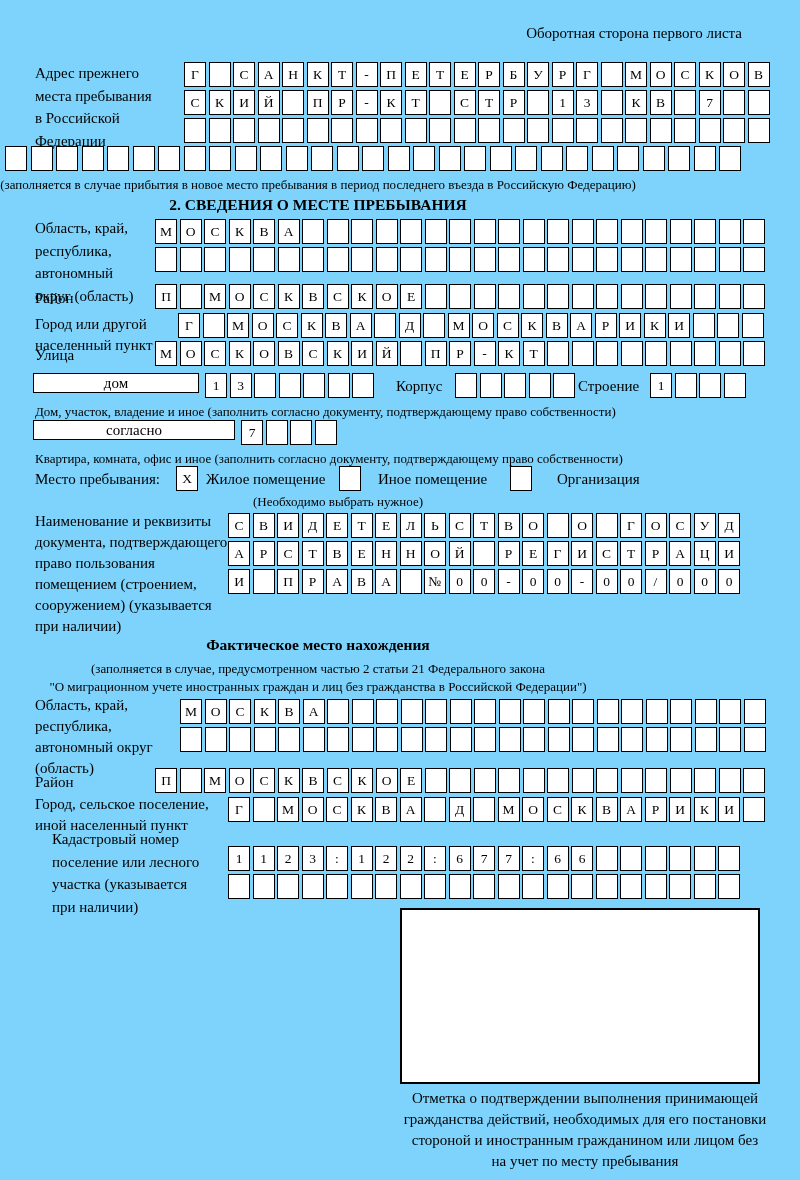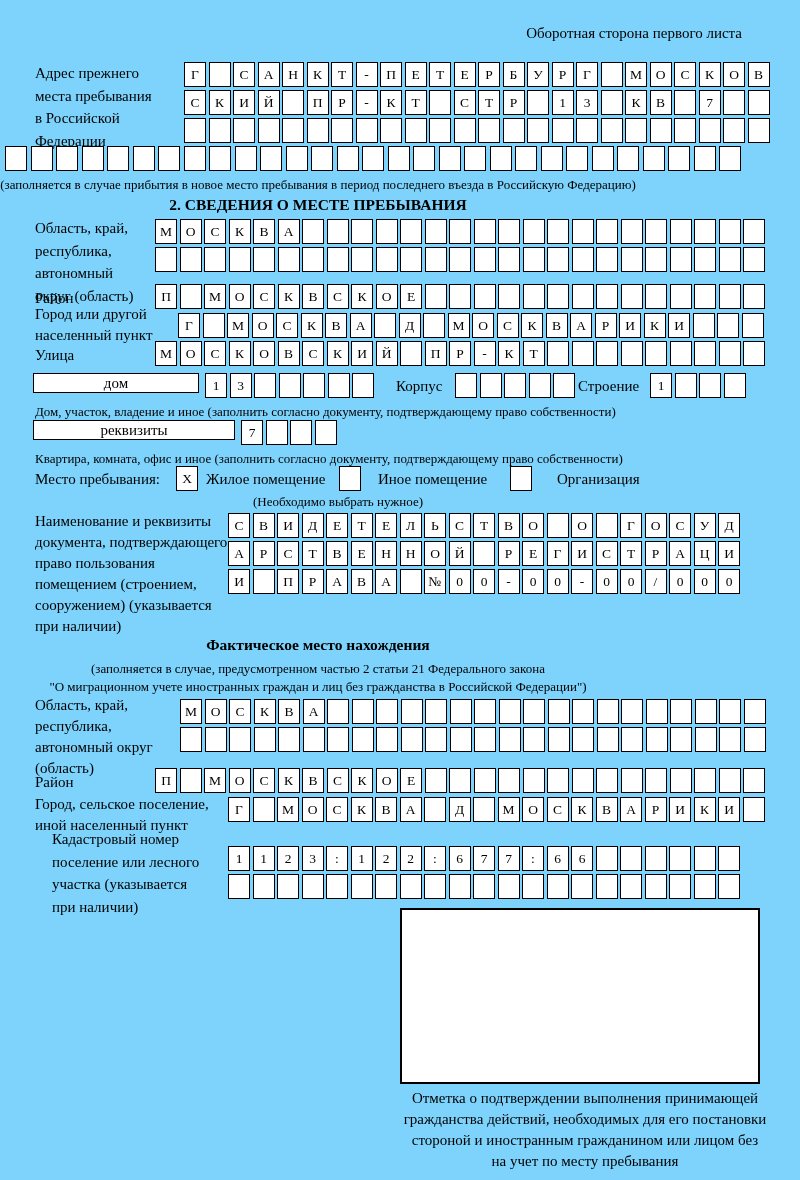--- a/index.html
+++ b/index.html
@@ -229,21 +229,21 @@
       <span class="cell"></span>
       <span class="cell"></span>
       <span class="cell"></span>
       <span class="cell"></span>
       <span class="cell"></span>
       <span class="cell"></span>
       <span class="cell"></span>
       <span class="cell"></span>
     </div>
 
-  <div class="abs" style="left:35px;top:304px;">
+  <div class="abs" style="left:35px;top:314px;">
     <div class="lbl-tight">Город или другой</div>
     <div class="lbl-tight">населенный пункт</div>
   </div>
   <div class="abs boxrow" style="left:178px;top:313px;">
       <span class="cell">Г</span>
       <span class="cell"></span>
       <span class="cell">М</span>
       <span class="cell">О</span>
       <span class="cell">С</span>
       <span class="cell">К</span>
@@ -316,21 +316,21 @@
     </div>
   <div class="abs lbl" style="left:578px;top:375px;">Строение</div>
   <div class="abs boxrow" style="left:650px;top:373px;">
       <span class="cell">1</span>
       <span class="cell"></span>
       <span class="cell"></span>
       <span class="cell"></span>
     </div>
   <div class="abs note" style="left:35px;top:403px;">Дом, участок, владение и иное (заполнить согласно документу, подтверждающему право собственности)</div>
 
-  <div class="abs fieldbox" style="left:33px;top:420px;width:202px;">реквизиты</div>
+  <div class="abs fieldbox" style="left:33px;top:420px;width:202px;">согласно</div>
   <div class="abs boxrow" style="left:241px;top:420px;">
       <span class="cell">7</span>
       <span class="cell"></span>
       <span class="cell"></span>
       <span class="cell"></span>
     </div>
   <div class="abs note" style="left:35px;top:450px;">Квартира, комната, офис и иное (заполнить согласно документу, подтверждающему право собственности)</div>
 
   <div class="abs lbl" style="left:35px;top:468px;">Место пребывания:</div>
   <div class="abs boxrow" style="left:176px;top:466px;">

